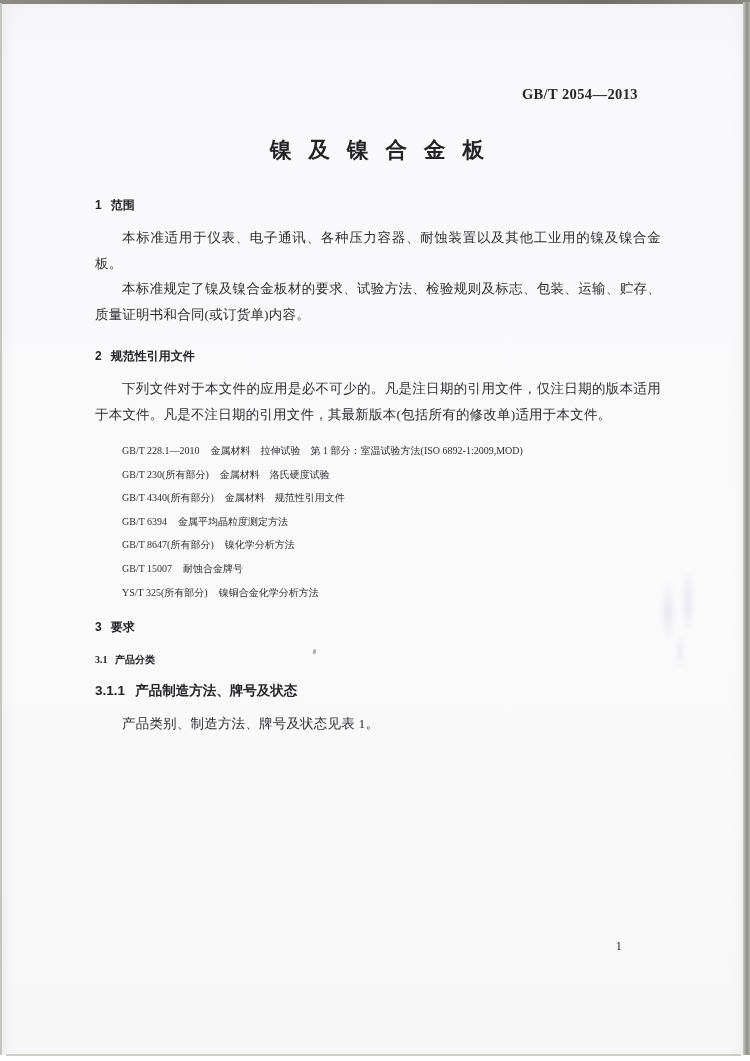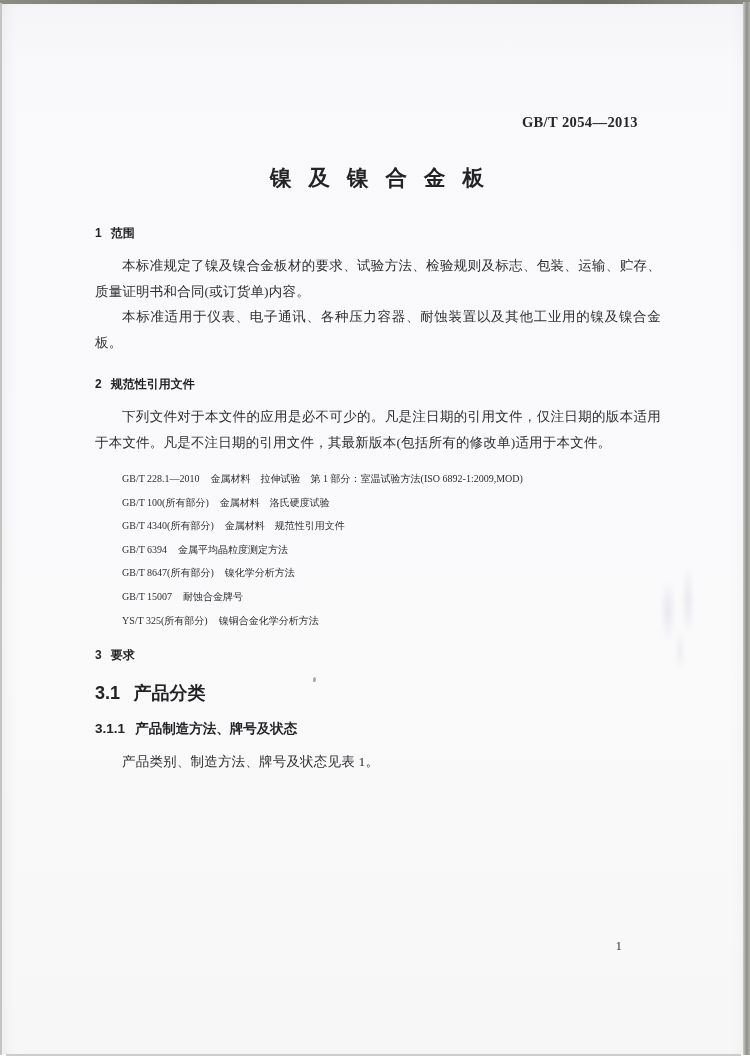--- a/index.html
+++ b/index.html
@@ -37,21 +37,21 @@
     background: linear-gradient(180deg, #f5f5f7, #f9f9fb 6%, #fafafb 60%, #f7f7f8);
     box-shadow: inset 10px 0 18px -12px rgba(60,60,70,0.10),
                 inset -8px 0 14px -10px rgba(60,60,70,0.08);
     color: #2d2d2f;
   }
   .content {
     position: relative;
     padding: 0 82px 0 93px;
   }
   .header-code {
-    margin-top: 110px;
+    margin-top: 82px;
     text-align: right;
     padding-right: 23px;
     font-family: "Liberation Serif", serif;
     font-weight: bold;
     font-size: 14.5px;
     letter-spacing: 0.4px;
     color: #27272a;
   }
   .doc-title {
     margin-top: 32px;
@@ -65,23 +65,23 @@
   }
   .h1 {
     margin-top: 33px;
     font-family: "Liberation Sans", sans-serif;
     font-weight: bold;
     font-size: 12px;
     color: #232326;
   }
   .h2 {
     margin-top: 17px;
-    font-family: Liberation Sans, sans-serif;
-    font-weight: bold;
-    font-size: 18px;
+    font-family: Liberation Serif, serif;
+    font-weight: bold;
+    font-size: 10px;
     color: #232326;
     position: relative;
   }
   .h3 {
     margin-top: 15px;
     font-family: "Liberation Sans", sans-serif;
     font-weight: bold;
     font-size: 13.5px;
     color: #232326;
   }
@@ -148,35 +148,35 @@
 
       <div class="header-code">GB/T 2054—2013</div>
 
       <div class="doc-title">镍 及 镍 合 金 板</div>
 
       <div class="h1">
         <span class="sec-num">1</span><span>范围</span>
       </div>
 
       <div class="para-group">
+        <p class="para">本标准适用于仪表、电子通讯、各种压力容器、耐蚀装置以及其他工业用的镍及镍合金板。</p>
         <p class="para">本标准规定了镍及镍合金板材的要求、试验方法、检验规则及标志、包装、运输、贮存、质量证明书和合同(或订货单)内容。</p>
-        <p class="para">本标准适用于仪表、电子通讯、各种压力容器、耐蚀装置以及其他工业用的镍及镍合金板。</p>
       </div>
 
       <div class="h1" style="margin-top:21px;">
         <span class="sec-num">2</span><span>规范性引用文件</span>
       </div>
 
       <div class="para-group">
         <p class="para">下列文件对于本文件的应用是必不可少的。凡是注日期的引用文件，仅注日期的版本适用于本文件。凡是不注日期的引用文件，其最新版本(包括所有的修改单)适用于本文件。</p>
       </div>
 
       <ul class="ref-list">
         <li><span class="ref-code">GB/T 228.1—2010</span><span>金属材料　拉伸试验　第 1 部分：室温试验方法(ISO 6892-1:2009,MOD)</span></li>
-        <li><span class="ref-code">GB/T 100(所有部分)</span><span>金属材料　洛氏硬度试验</span></li>
+        <li><span class="ref-code">GB/T 230(所有部分)</span><span>金属材料　洛氏硬度试验</span></li>
         <li><span class="ref-code">GB/T 4340(所有部分)</span><span>金属材料　规范性引用文件</span></li>
         <li><span class="ref-code">GB/T 6394</span><span>金属平均晶粒度测定方法</span></li>
         <li><span class="ref-code">GB/T 8647(所有部分)</span><span>镍化学分析方法</span></li>
         <li><span class="ref-code">GB/T 15007</span><span>耐蚀合金牌号</span></li>
         <li><span class="ref-code">YS/T 325(所有部分)</span><span>镍铜合金化学分析方法</span></li>
       </ul>
 
       <div class="h1 h1-s3">
         <span class="sec-num">3</span><span>要求</span>
       </div>

